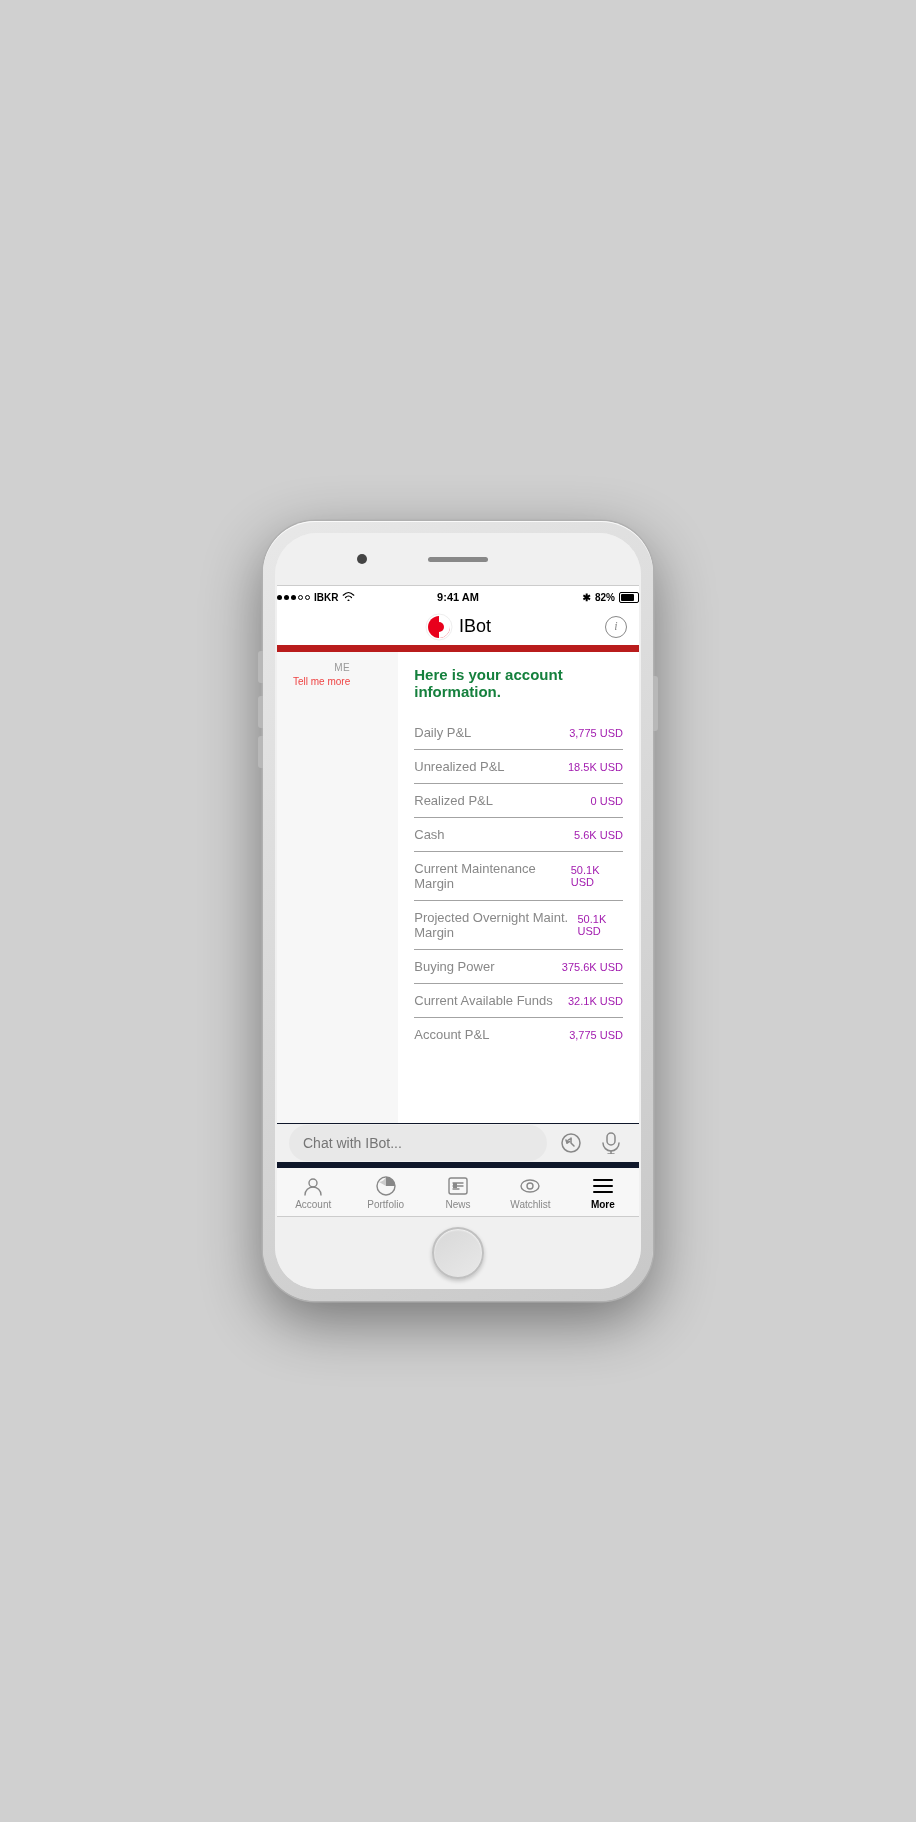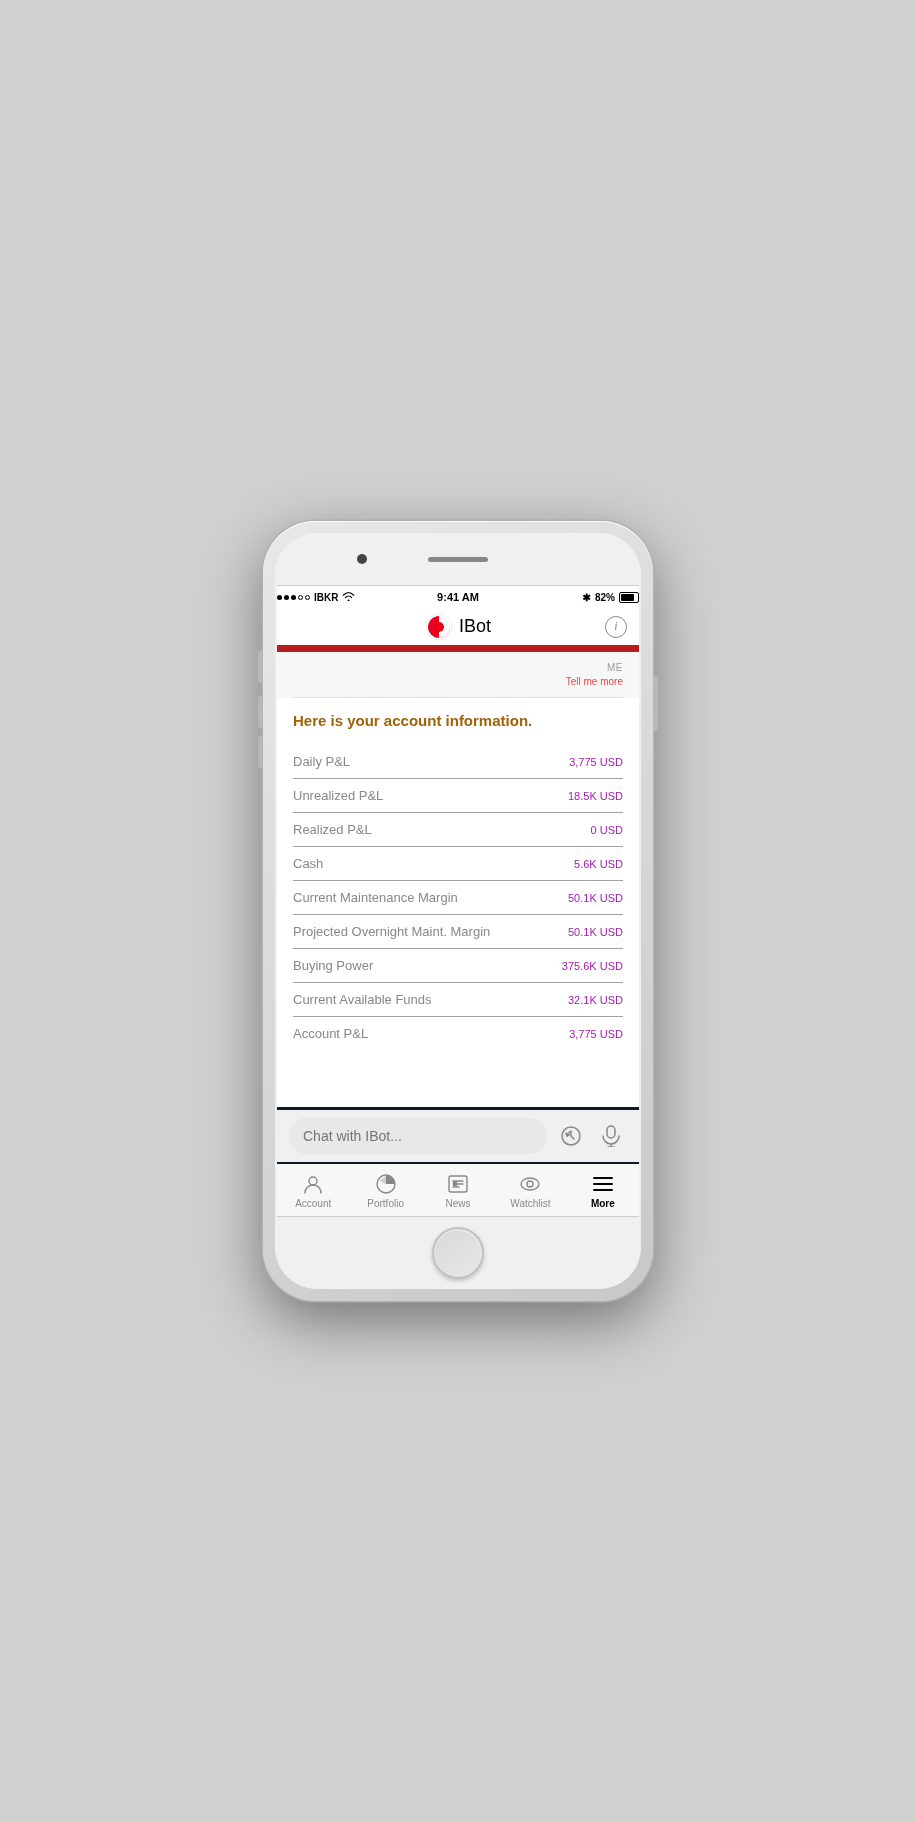--- a/index.html
+++ b/index.html
@@ -237,21 +237,21 @@
       font-style: italic;
       font-family: Georgia, serif;
     }
 
     
     .chat-area {
       flex: 1;
       overflow-y: auto;
       background: #f7f7f7;
       display: flex;
-      flex-direction: column;
+      flex-direction: row;
     }
 
     
     .me-message {
       padding: 10px 16px;
       text-align: right;
       background: #f7f7f7;
     }
 
     .me-label {
@@ -276,21 +276,21 @@
     
     .bot-response {
       background: #fff;
       padding: 14px 16px;
       flex: 1;
     }
 
     .bot-heading {
       font-size: 15px;
       font-weight: 700;
-      color: #a16207;
+      color: #15803d;
       margin-bottom: 16px;
     }
 
     .account-table {
       width: 100%;
     }
 
     .account-row {
       display: flex;
       justify-content: space-between;
@@ -311,26 +311,26 @@
 
     .row-value {
       font-size: 11px;
       color: #a21caf;
       font-weight: 400;
     }
 
     
     .chat-input-area {
       background: #f0f0f0;
-      padding: 8px 12px;
+      padding: 1px 12px;
       display: flex;
       align-items: center;
       gap: 8px;
       flex-shrink: 0;
-      border-top: 3px solid #0f172a;
+      border-top: 1px solid #0f172a;
     }
 
     .chat-input {
       flex: 1;
       height: 36px;
       background: #e8e8e8;
       border-radius: 18px;
       border: none;
       padding: 0 14px;
       font-size: 14px;
@@ -344,21 +344,21 @@
       display: flex;
       align-items: center;
       justify-content: center;
       color: #999;
       flex-shrink: 0;
     }
 
     
     .tab-bar {
       background: #f7f7f7;
-      border-top: 2px solid #0f172a;
+      border-top: 6px solid #0f172a;
       display: flex;
       flex-shrink: 0;
       height: 54px;
     }
 
     .tab-item {
       flex: 1;
       display: flex;
       flex-direction: column;
       align-items: center;

